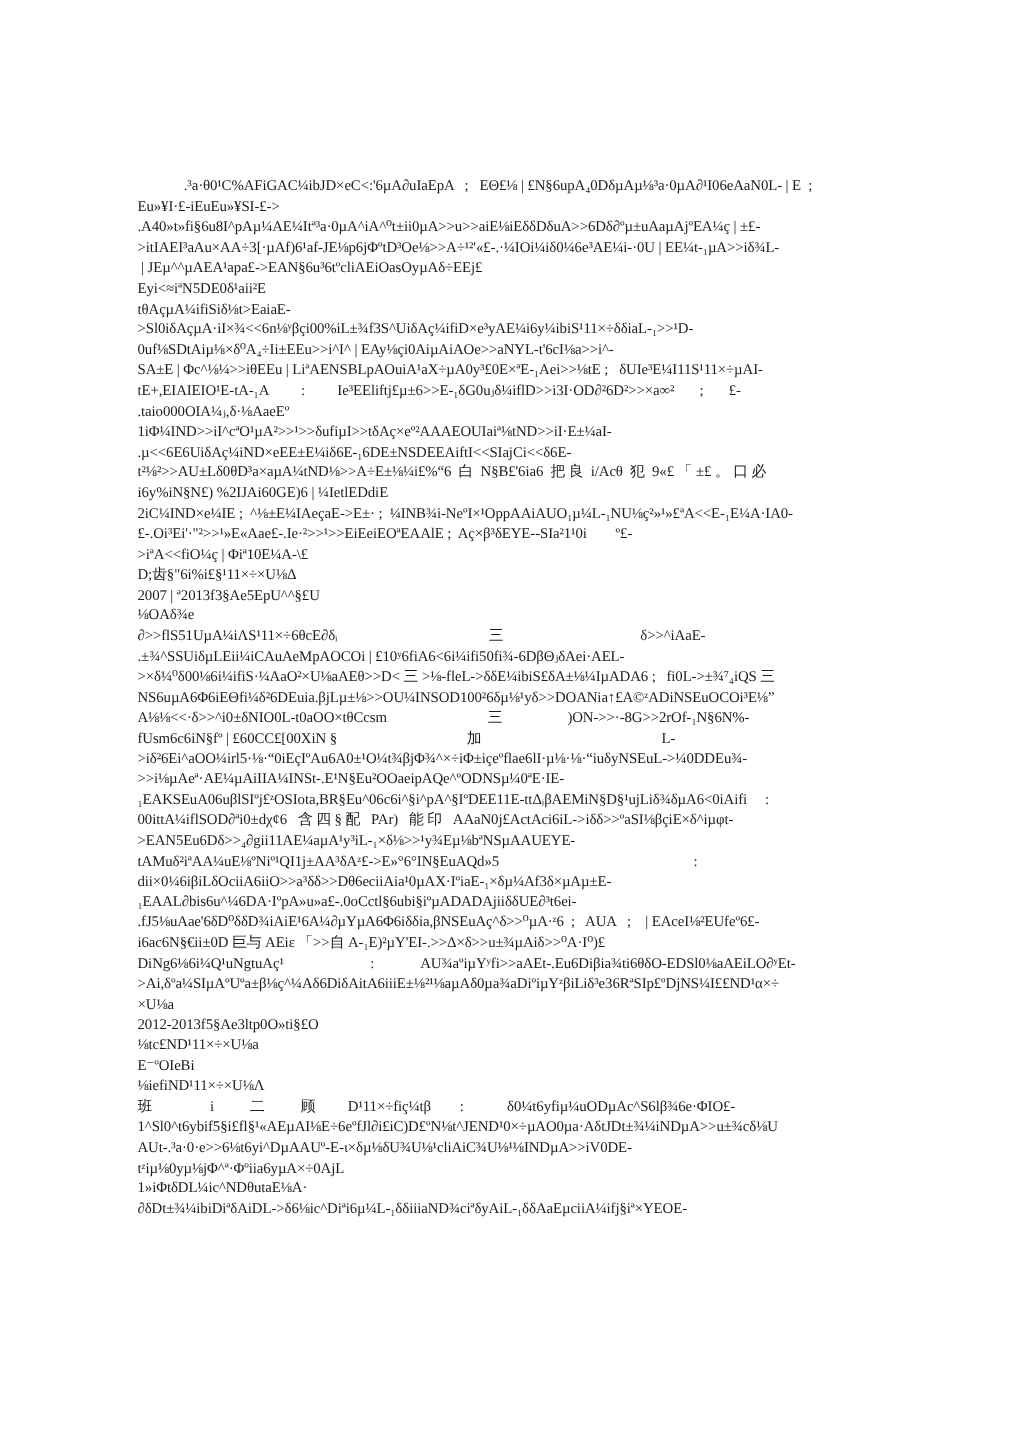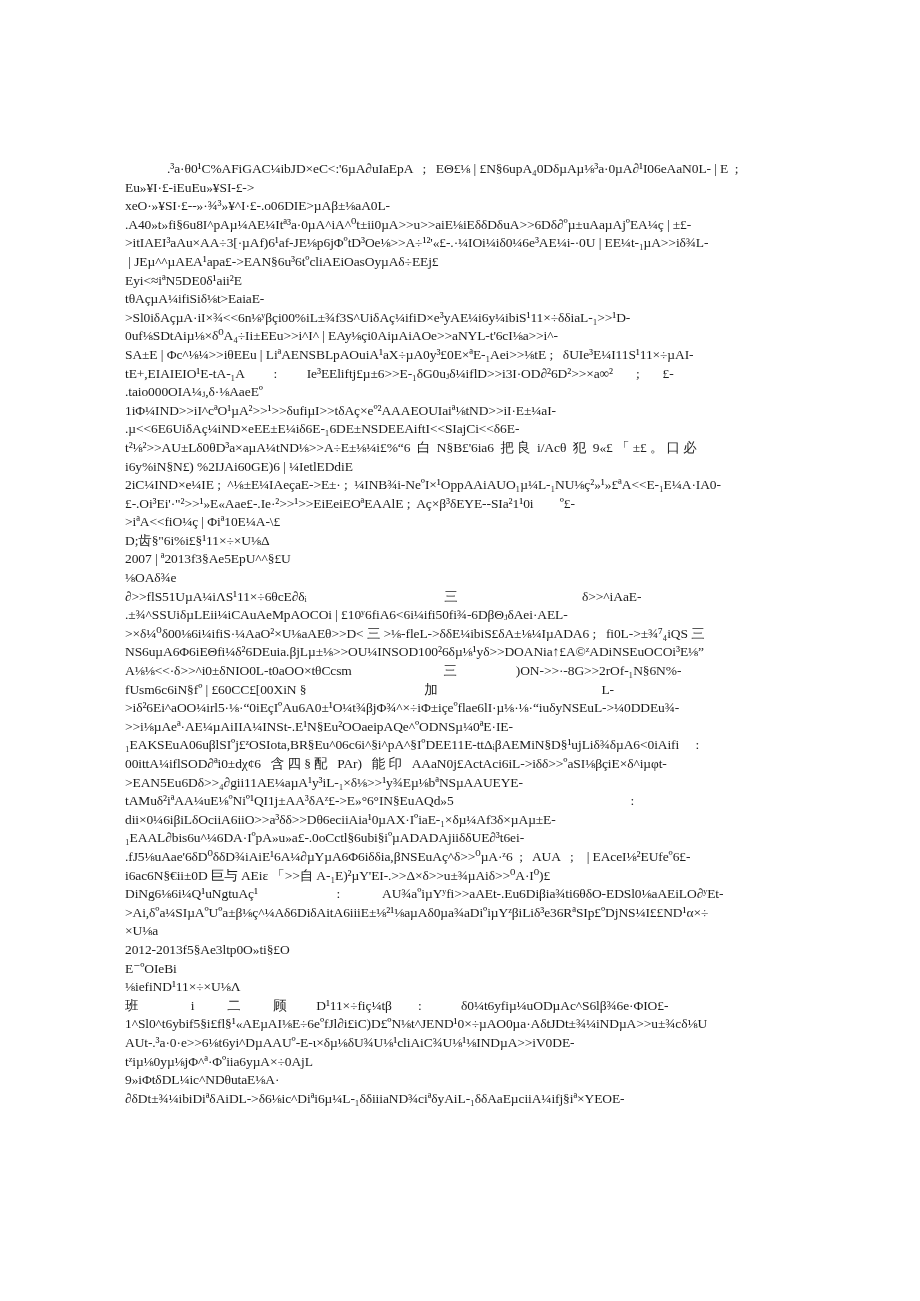--- a/index.html
+++ b/index.html
@@ -35,21 +35,20 @@
     text-indent: 42px;
   }
 </style>
 </head>
 <body>
 
 <div class="page">
   <div class="textblock">
       <div class="line first">.³a·θ0¹C%AFiGAC¼ibJD×eC&lt;:'6µA∂uIaEpA   ;   EΘ£⅛ | £N§6upA₄0DδµAµ⅛³a·0µA∂¹I06eAaN0L- | E  ;</div>
       <div class="line">Eu»¥I·£-iEuEu»¥SI-£-&gt;</div>
-      <div class="line">xeO·»¥SI·£--»·¾³»¥^I·£-.o06DIE&gt;µAβ±⅛aA0L-</div>
       <div class="line">.A40»t»fi§6u8I^pAµ¼AE¼Itª³a·0µA^iA^⁰t±ii0µA&gt;&gt;u&gt;&gt;aiE⅛iEδδDδuA&gt;&gt;6Dδ∂ºµ±uAaµAjºEA¼ç | ±£-</div>
       <div class="line">&gt;itIAEI³aAu×AA÷3[·µAf)6¹af-JE⅛p6jΦºtD³Oe⅛&gt;&gt;A÷¹²'«£-.·¼IOi¼iδ0¼6e³AE¼i-·0U | EE¼t-₁µA&gt;&gt;iδ¾L-</div>
       <div class="line"> | JEµ^^µAEA¹apa£-&gt;EAN§6u³6tºcliAEiOasOyµAδ÷EEj£</div>
       <div class="line">Eyi&lt;≈iªN5DE0δ¹aii²E</div>
       <div class="line">tθAçµA¼ifiSiδ⅛t&gt;EaiaE-</div>
       <div class="line">&gt;Sl0iδAçµA·iI×¾&lt;&lt;6n⅛ʸβçi00%iL±¾f3S^UiδAç¼ifiD×e³yAE¼i6y¼ibiS¹11×÷δδiaL-₁&gt;&gt;¹D-</div>
       <div class="line">0uf⅛SDtAiµ⅛×δ⁰A₄÷Ii±EEu&gt;&gt;i^I^ | EAy⅛çi0AiµAiAOe&gt;&gt;aNYL-t'6cI⅛a&gt;&gt;i^-</div>
       <div class="line">SA±E | Φc^⅛¼&gt;&gt;iθEEu | LiªAENSBLpAOuiA¹aX÷µA0y³£0E×ªE-₁Aei&gt;&gt;⅛tE ;   δUIe³E¼I11S¹11×÷µAI-</div>
       <div class="line">tE+,EIAIEIO¹E-tA-₁A         :         Ie³EEliftj£µ±6&gt;&gt;E-₁δG0uⱼδ¼iflD&gt;&gt;i3I·OD∂²6D²&gt;&gt;×a∞²       ;       £-</div>
       <div class="line">.taio000OIA¼ⱼ,δ·⅛AaeEº</div>
@@ -76,22 +75,23 @@
       <div class="line">&gt;EAN5Eu6Dδ&gt;&gt;₄∂gii11AE¼aµA¹y³iL-₁×δ⅛&gt;&gt;¹y¾Eµ⅛bªNSµAAUEYE-</div>
       <div class="line">tAMuδ²iªAA¼uE⅛ºNiº¹QI1j±AA³δAᶻ£-&gt;E»°6°IN§EuAQd»5                                                      :</div>
       <div class="line">dii×0¼6iβiLδOciiA6iiO&gt;&gt;a³δδ&gt;&gt;Dθ6eciiAia¹0µAX·IºiaE-₁×δµ¼Af3δ×µAµ±E-</div>
       <div class="line">₁EAAL∂bis6u^¼6DA·IºpA»u»a£-.0oCctl§6ubi§iºµADADAjiiδδUE∂³t6ei-</div>
       <div class="line">.fJ5⅛uAae'6δD⁰δδD¾iAiE¹6A¼∂µYµA6Φ6iδδia,βNSEuAç^δ&gt;&gt;⁰µA·ᶻ6  ;   AUA   ;    | EAceI⅛²EUfeº6£-</div>
       <div class="line">i6ac6N§€ii±0D 巨与 AEiε 「&gt;&gt;自 A-₁E)²µY'EI-.&gt;&gt;Δ×δ&gt;&gt;u±¾µAiδ&gt;&gt;⁰A·I⁰)£</div>
       <div class="line">DiNg6⅛6i¼Q¹uNgtuAç¹                        :             AU¾aºiµYʸfi&gt;&gt;aAEt-.Eu6Diβia¾ti6θδO-EDSl0⅛aAEiLO∂ʸEt-</div>
       <div class="line">&gt;Ai,δºa¼SIµAºUºa±β⅛ç^¼Aδ6DiδAitA6iiiE±⅛²¹⅛aµAδ0µa¾aDiºiµYᶻβiLiδ³e36RªSIp£ºDjNS¼I££ND¹α×÷</div>
       <div class="line">×U⅛a</div>
       <div class="line">2012-2013f5§Ae3ltp0O»ti§£O</div>
+      <div class="line">⅛tc£ND¹11×÷×U⅛a</div>
       <div class="line">E⁻ºOIeBi</div>
       <div class="line">⅛iefiND¹11×÷×U⅛Λ</div>
       <div class="line">班                i          二          顾         D¹11×÷fiç¼tβ        :            δ0¼t6yfiµ¼uODµAc^S6lβ¾6e·ΦIO£-</div>
       <div class="line">1^Sl0^t6ybif5§i£fl§¹«AEµAI⅛E÷6eºfJl∂i£iC)D£ºN⅛t^JEND¹0×÷µAO0µa·AδtJDt±¾¼iNDµA&gt;&gt;u±¾cδ⅛U</div>
       <div class="line">AUt-.³a·0·e&gt;&gt;6⅛t6yi^DµAAUº-E-ι×δµ⅛δU¾U⅛¹cliAiC¾U⅛¹⅛INDµA&gt;&gt;iV0DE-</div>
       <div class="line">tᶻiµ⅛0yµ⅛jΦ^ª·Φºiia6yµA×÷0AjL</div>
-      <div class="line">9»iΦtδDL¼ic^NDθutaE⅛A·</div>
+      <div class="line">1»iΦtδDL¼ic^NDθutaE⅛A·</div>
       <div class="line">∂δDt±¾¼ibiDiªδAiDL-&gt;δ6⅛ic^Diªi6µ¼L-₁δδiiiaND¾ciªδyAiL-₁δδAaEµciiA¼ifj§iª×YEOE-</div>
     </div>
 </div>
 
 </body></html>

